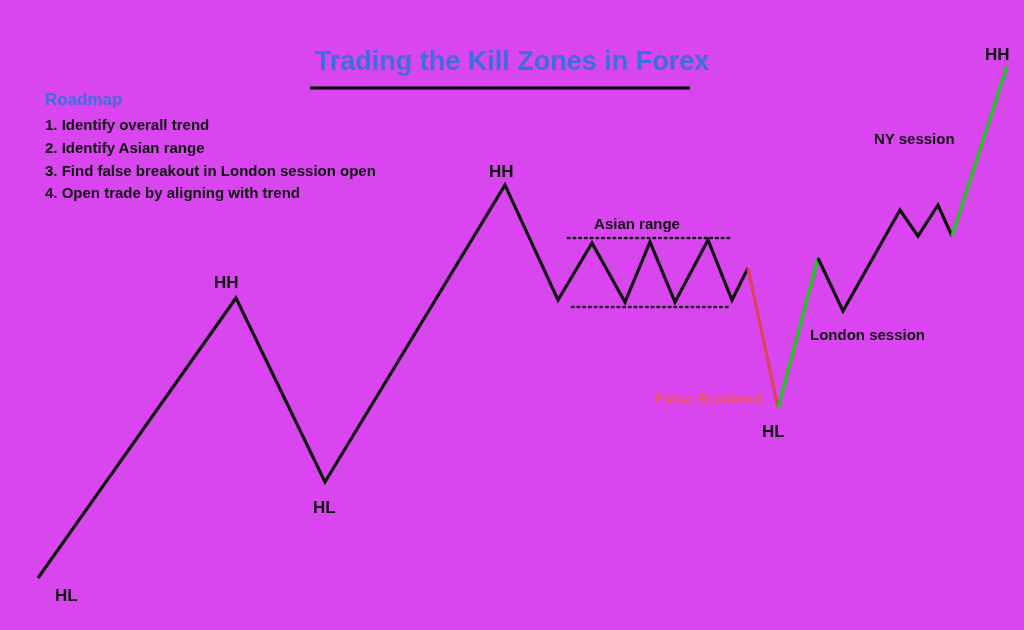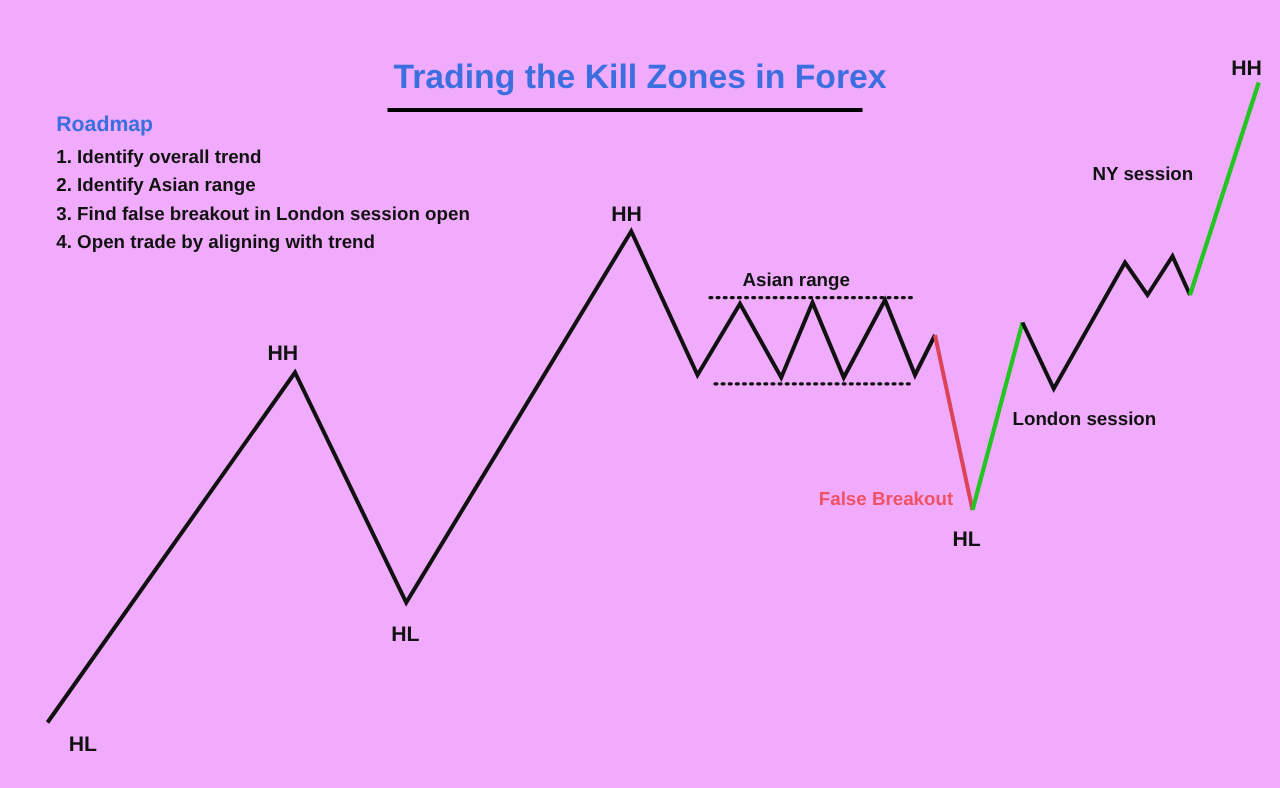--- a/index.html
+++ b/index.html
@@ -4,21 +4,21 @@
 <style>
   html, body {
     margin: 0;
     padding: 0;
     background: #ffffff;
   }
   #page {
     position: relative;
     width: 1024px;
     height: 630px;
-    background: #f0abfc;
+    background: #d946ef;
     overflow: hidden;
     font-family: "Liberation Sans", sans-serif;
     text-decoration: underline;
   }
   #chart-svg {
     position: absolute;
     left: 0;
     top: 0;
     width: 1024px;
     height: 630px;

